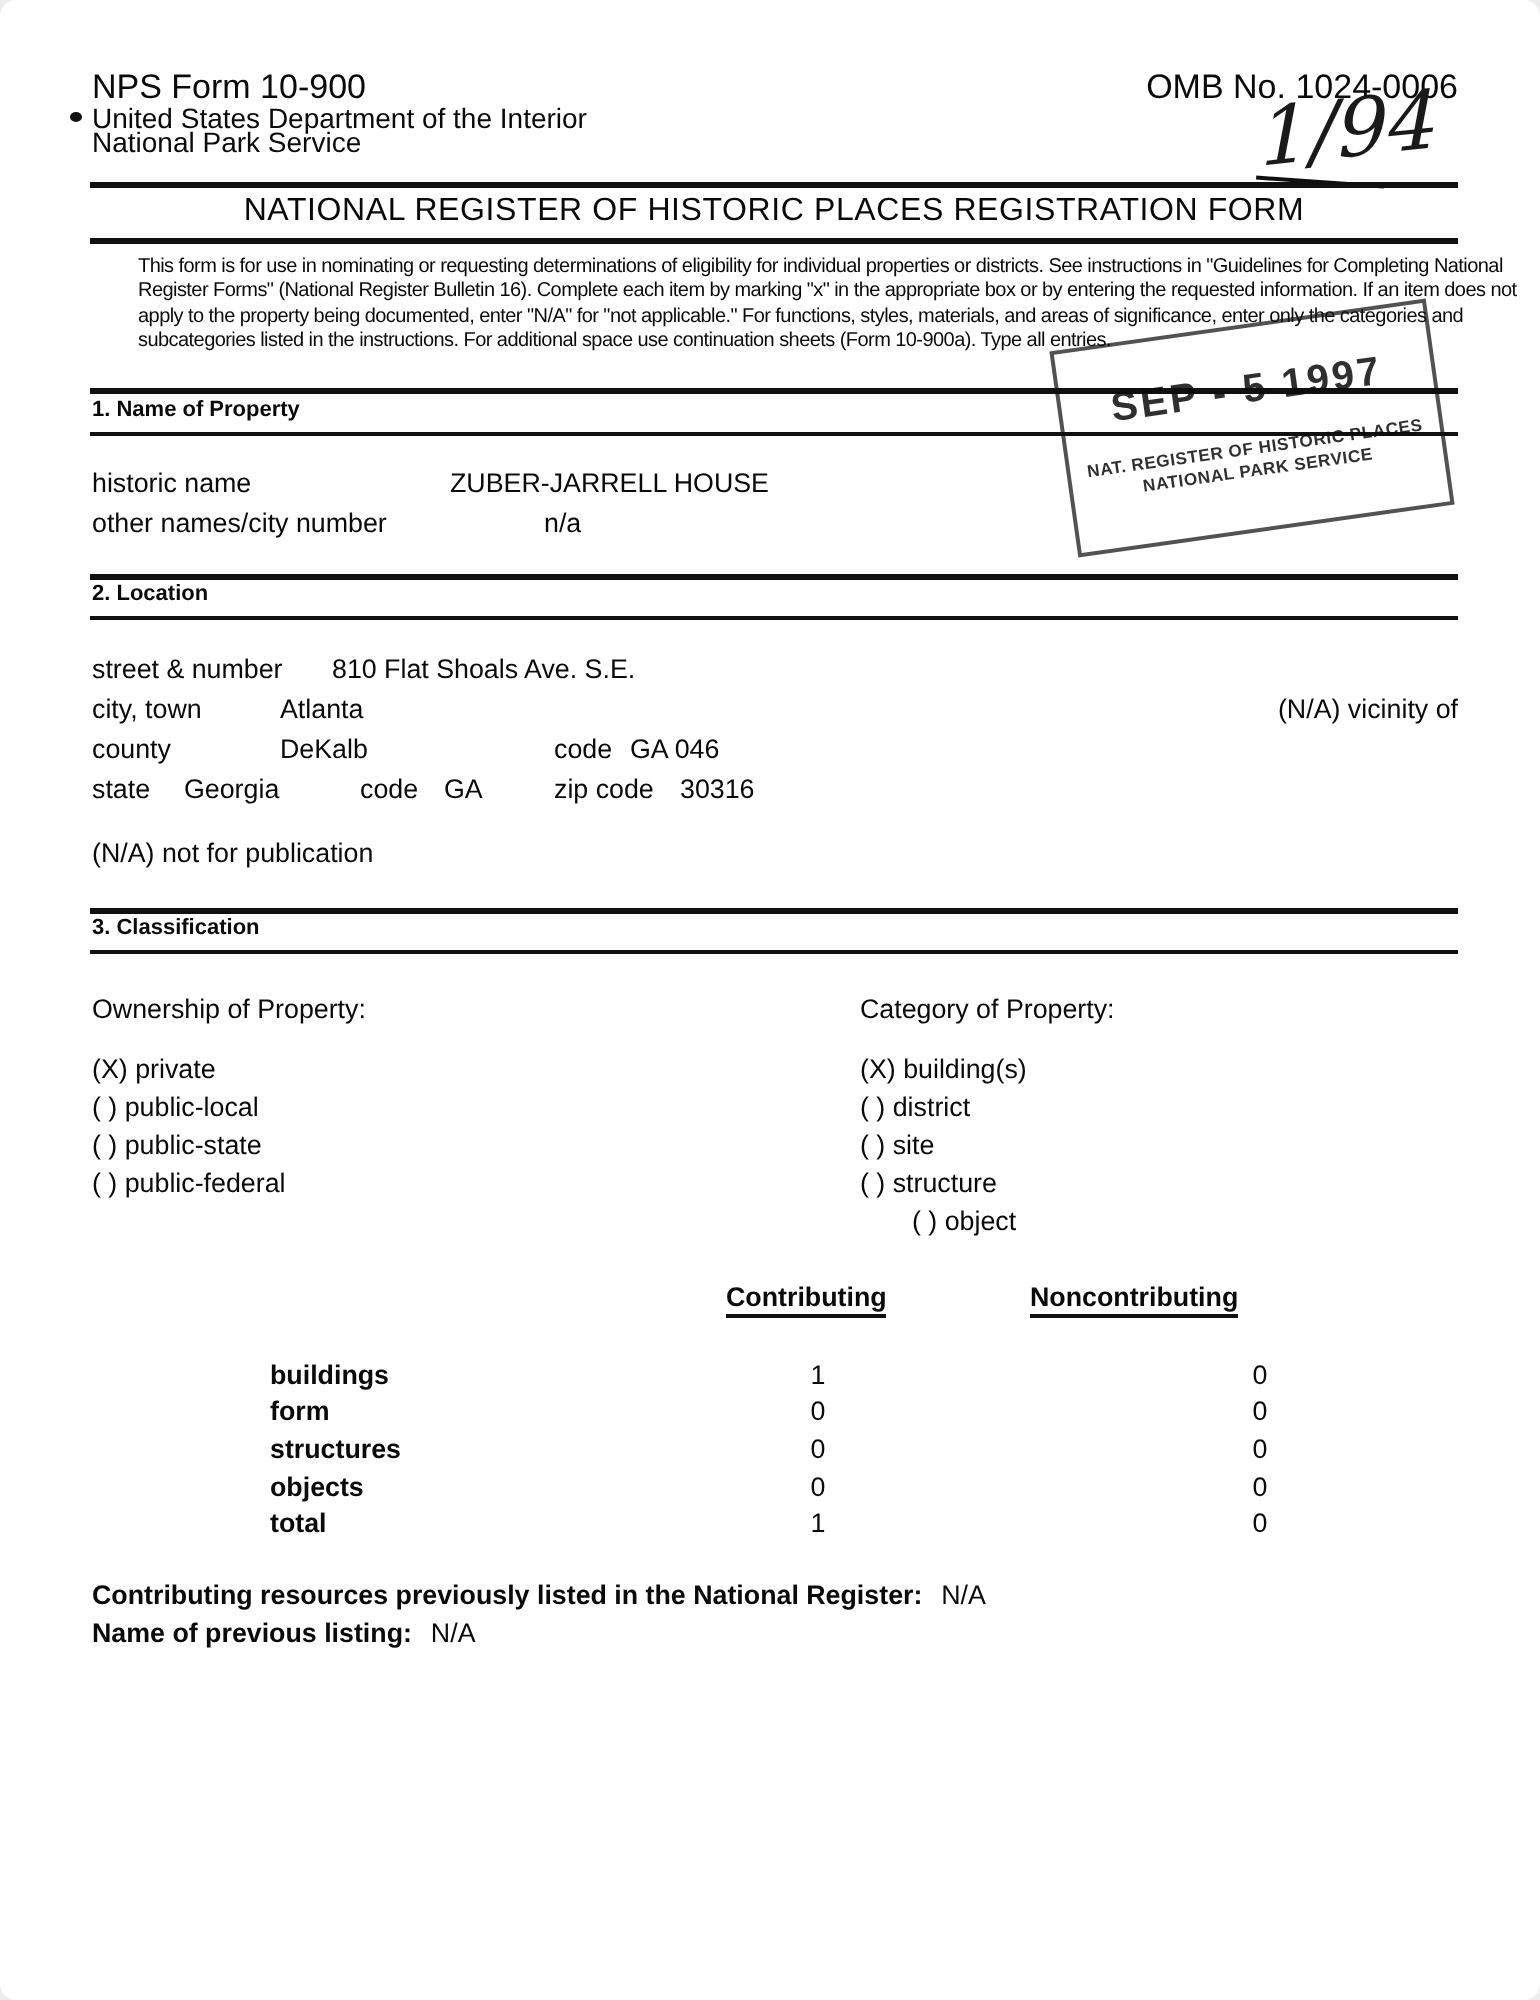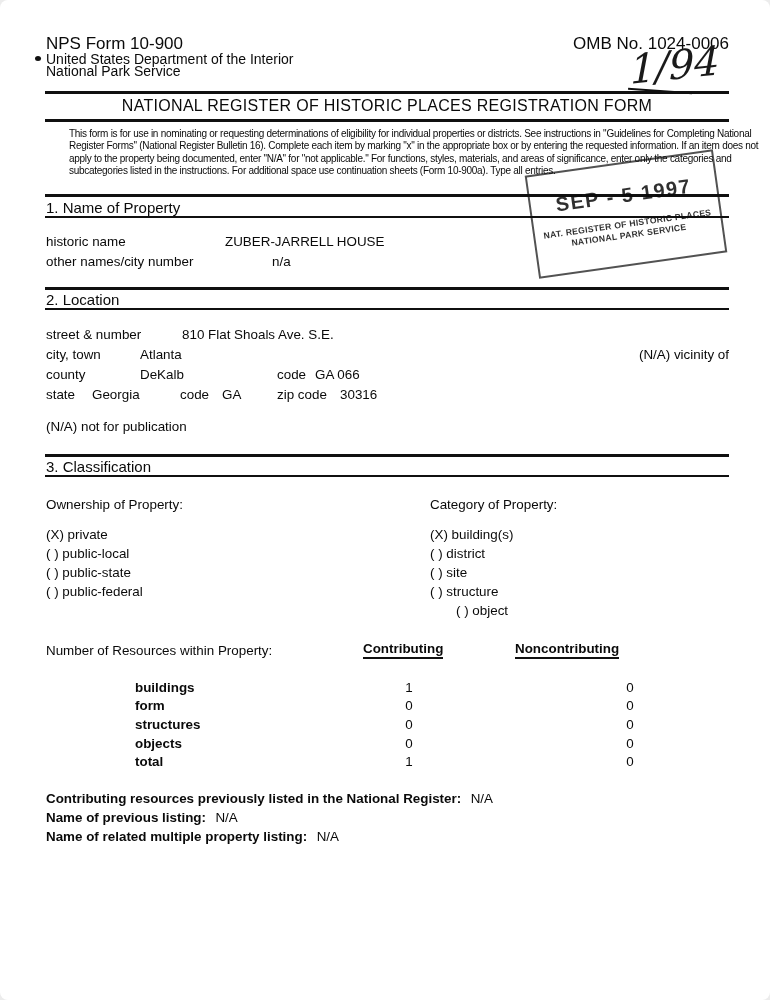--- a/index.html
+++ b/index.html
@@ -7,21 +7,21 @@
   body { font-family:"Liberation Sans", sans-serif; }
   .page {
     position:relative; width:770px; height:1000px; margin:0 auto;
     background:#ffffff; color:#0a0a0a; overflow:hidden; border-radius:8px;
   }
   .abs { position:absolute; white-space:nowrap; }
   .rule { position:absolute; background:#101010; }
   .f11 { font-size:14px; }
   .f115 { font-size:17px; }
   .title { font-weight:normal; font-size:16px; letter-spacing:0.3px; text-align:center; }
-  .sect { font-weight:normal; font-size:15px; }
+  .sect { font-weight:bold; font-size:11px; }
   .lbl { font-size:13.4px; font-weight:normal; }
   .val { font-size:13.4px; }
   .intro {
     position:absolute; font-size:10px; line-height:12.3px;
     letter-spacing:-0.28px; color:#0a0a0a;margin-left:24px;
   }
   .handwritten {
     font-family:"DejaVu Serif", serif; font-style:italic; font-size:40px;
     transform:rotate(-6deg) skewX(-6deg); color:#1a1a1a;
   }
@@ -71,30 +71,30 @@
   <div class="abs lbl" style="left:46px;top:234px">historic name</div>
   <div class="abs val" style="left:225px;top:234px">ZUBER-JARRELL HOUSE</div>
   <div class="abs lbl" style="left:46px;top:254px">other names/city number</div>
   <div class="abs val" style="left:272px;top:254px">n/a</div>
 
   <div class="rule" style="left:45px;top:287px;width:684px;height:3px"></div>
   <div class="abs sect" style="left:46px;top:291px">2. Location</div>
   <div class="rule" style="left:45px;top:308px;width:684px;height:2px"></div>
 
   <div class="abs lbl" style="left:46px;top:327px">street &amp; number</div>
-  <div class="abs val" style="left:182px;top:327px">810 Flat Shoals Ave. S.E.</div>
+  <div class="abs val" style="left:166px;top:327px">810 Flat Shoals Ave. S.E.</div>
 
   <div class="abs lbl" style="left:46px;top:347px">city, town</div>
   <div class="abs val" style="left:140px;top:347px">Atlanta</div>
   <div class="abs lbl" style="right:41px;top:347px">(N/A) vicinity of</div>
 
   <div class="abs lbl" style="left:46px;top:367px">county</div>
   <div class="abs val" style="left:140px;top:367px">DeKalb</div>
   <div class="abs lbl" style="left:277px;top:367px">code</div>
-  <div class="abs val" style="left:315px;top:367px">GA 066</div>
+  <div class="abs val" style="left:315px;top:367px">GA 046</div>
 
   <div class="abs lbl" style="left:46px;top:387px">state</div>
   <div class="abs val" style="left:92px;top:387px">Georgia</div>
   <div class="abs lbl" style="left:180px;top:387px">code</div>
   <div class="abs val" style="left:222px;top:387px">GA</div>
   <div class="abs lbl" style="left:277px;top:387px">zip code</div>
   <div class="abs val" style="left:340px;top:387px">30316</div>
 
   <div class="abs lbl" style="left:46px;top:419px">(N/A) not for publication</div>
 
@@ -109,21 +109,20 @@
   <div class="abs lbl" style="left:46px;top:546px">( ) public-local</div>
   <div class="abs lbl" style="left:46px;top:565px">( ) public-state</div>
   <div class="abs lbl" style="left:46px;top:584px">( ) public-federal</div>
 
   <div class="abs lbl" style="left:430px;top:527px">(X) building(s)</div>
   <div class="abs lbl" style="left:430px;top:546px">( ) district</div>
   <div class="abs lbl" style="left:430px;top:565px">( ) site</div>
   <div class="abs lbl" style="left:430px;top:584px">( ) structure</div>
   <div class="abs lbl" style="left:456px;top:603px">( ) object</div>
 
-  <div class="abs lbl" style="left:46px;top:643px">Number of Resources within Property:</div>
   <div class="colhdr" style="left:363px;top:641px">Contributing</div>
   <div class="colhdr" style="left:515px;top:641px">Noncontributing</div>
 
   <div class="row" style="top:680px">
     <span class="rlabel">buildings</span>
     <span class="cnum">1</span>
     <span class="nnum">0</span>
   </div>
   <div class="row" style="top:698px">
     <span class="rlabel">form</span>
@@ -147,24 +146,20 @@
   </div>
 
   <div class="abs" style="left:46px;top:808px">
     <span class="lbl2">Name of previous listing:</span>
     <span class="val2">N/A</span>
   </div>
   <div class="abs" style="left:46px;top:789px">
     <span class="lbl2">Contributing resources previously listed in the National Register:</span>
     <span class="val2">N/A</span>
   </div>
-  <div class="abs" style="left:46px;top:827px">
-    <span class="lbl2">Name of related multiple property listing:</span>
-    <span class="val2">N/A</span>
-  </div>
 
   <div class="stamp" style="left:531px;top:162px;width:190px;height:104px">
     <div class="stamp-date">SEP - 5 1997</div>
     <div class="stamp-org1">NAT. REGISTER OF HISTORIC PLACES</div>
     <div class="stamp-org2">NATIONAL PARK SERVICE</div>
   </div>
 
 </div>
 
 </body></html>

